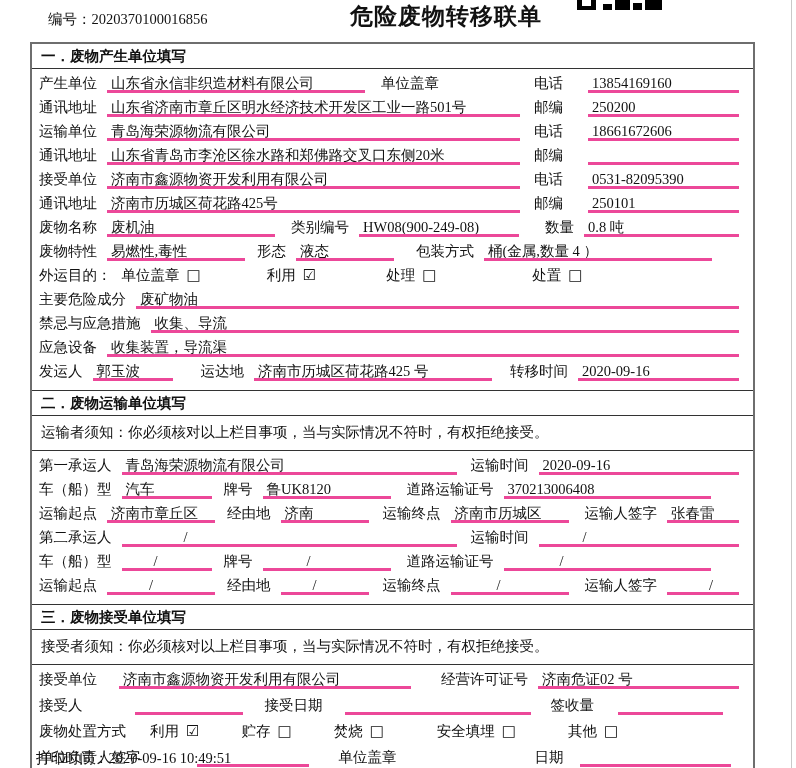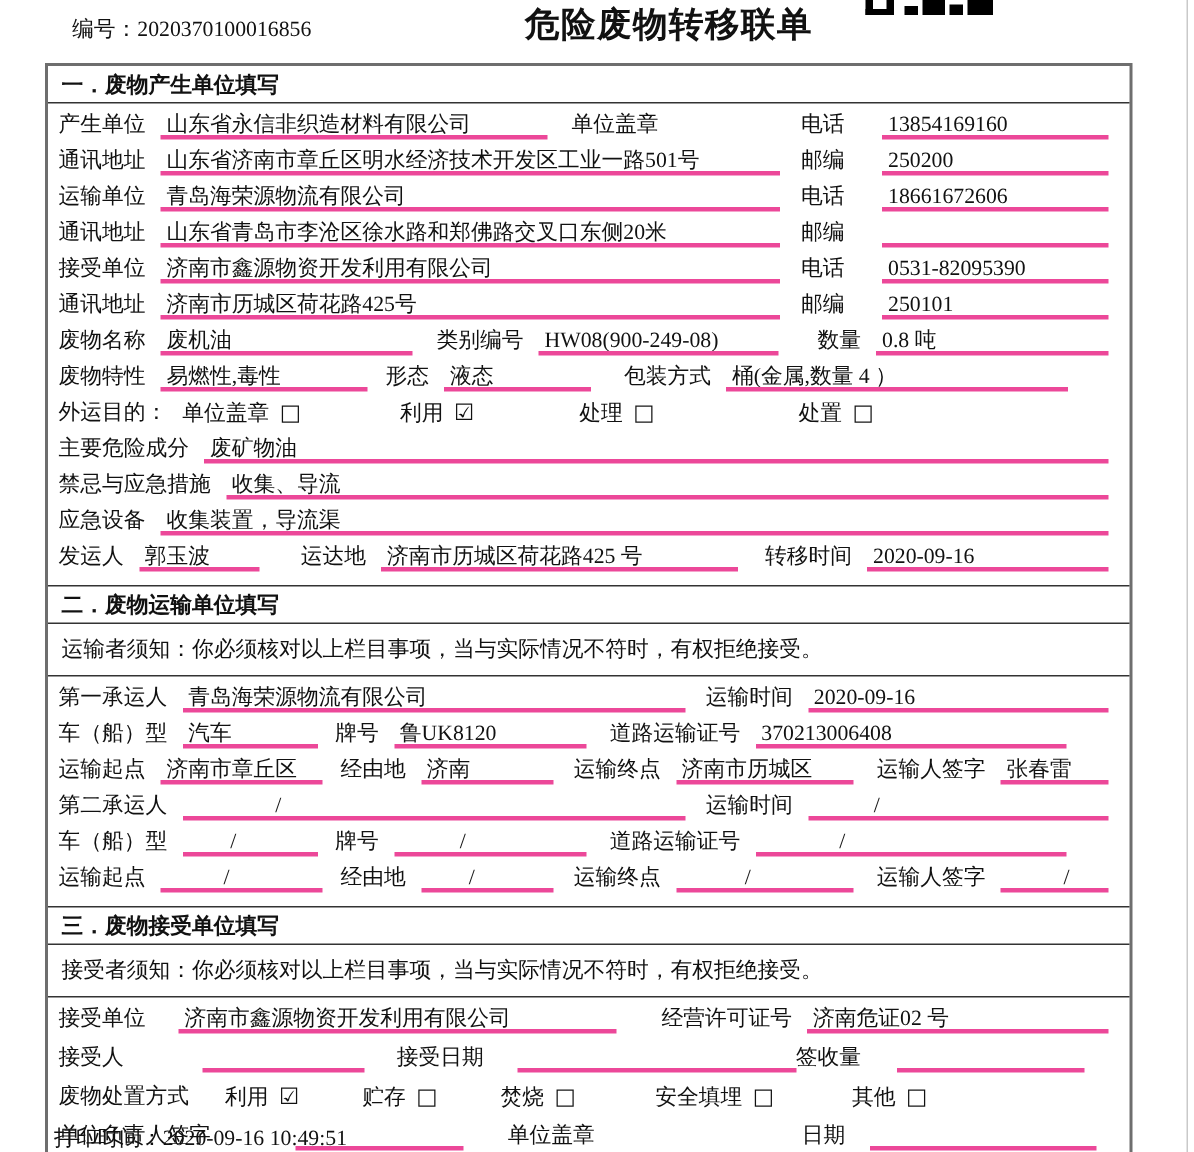--- a/index.html
+++ b/index.html
@@ -246,21 +246,21 @@
       <span class="u" style="width:292px">济南市鑫源物资开发利用有限公司</span>
       <span class="lbl" style="margin-left:30px">经营许可证号</span>
       <span class="u grow">济南危证02 号</span>
     </div>
 
     <div class="row row25">
       <span class="lbl">接受人</span>
       <span class="u" style="width:108px;margin-left:42px"></span>
       <span class="lbl" style="margin-left:22px">接受日期</span>
       <span class="u" style="width:186px;margin-left:12px"></span>
-      <span class="lbl" style="">签收量</span>
+      <span class="lbl" style="margin-left:20px">签收量</span>
       <span class="u grow" style="margin-left:14px;margin-right:16px"></span>
     </div>
 
     <div class="row row25">
       <span class="lbl" style="margin-right:24px">废物处置方式</span>
       <span class="opt" style="margin-right:42px">
         <span>利用</span><span class="box">☑</span>
       </span>
       <span class="opt" style="margin-right:42px">
         <span>贮存</span><span class="box">□</span>

